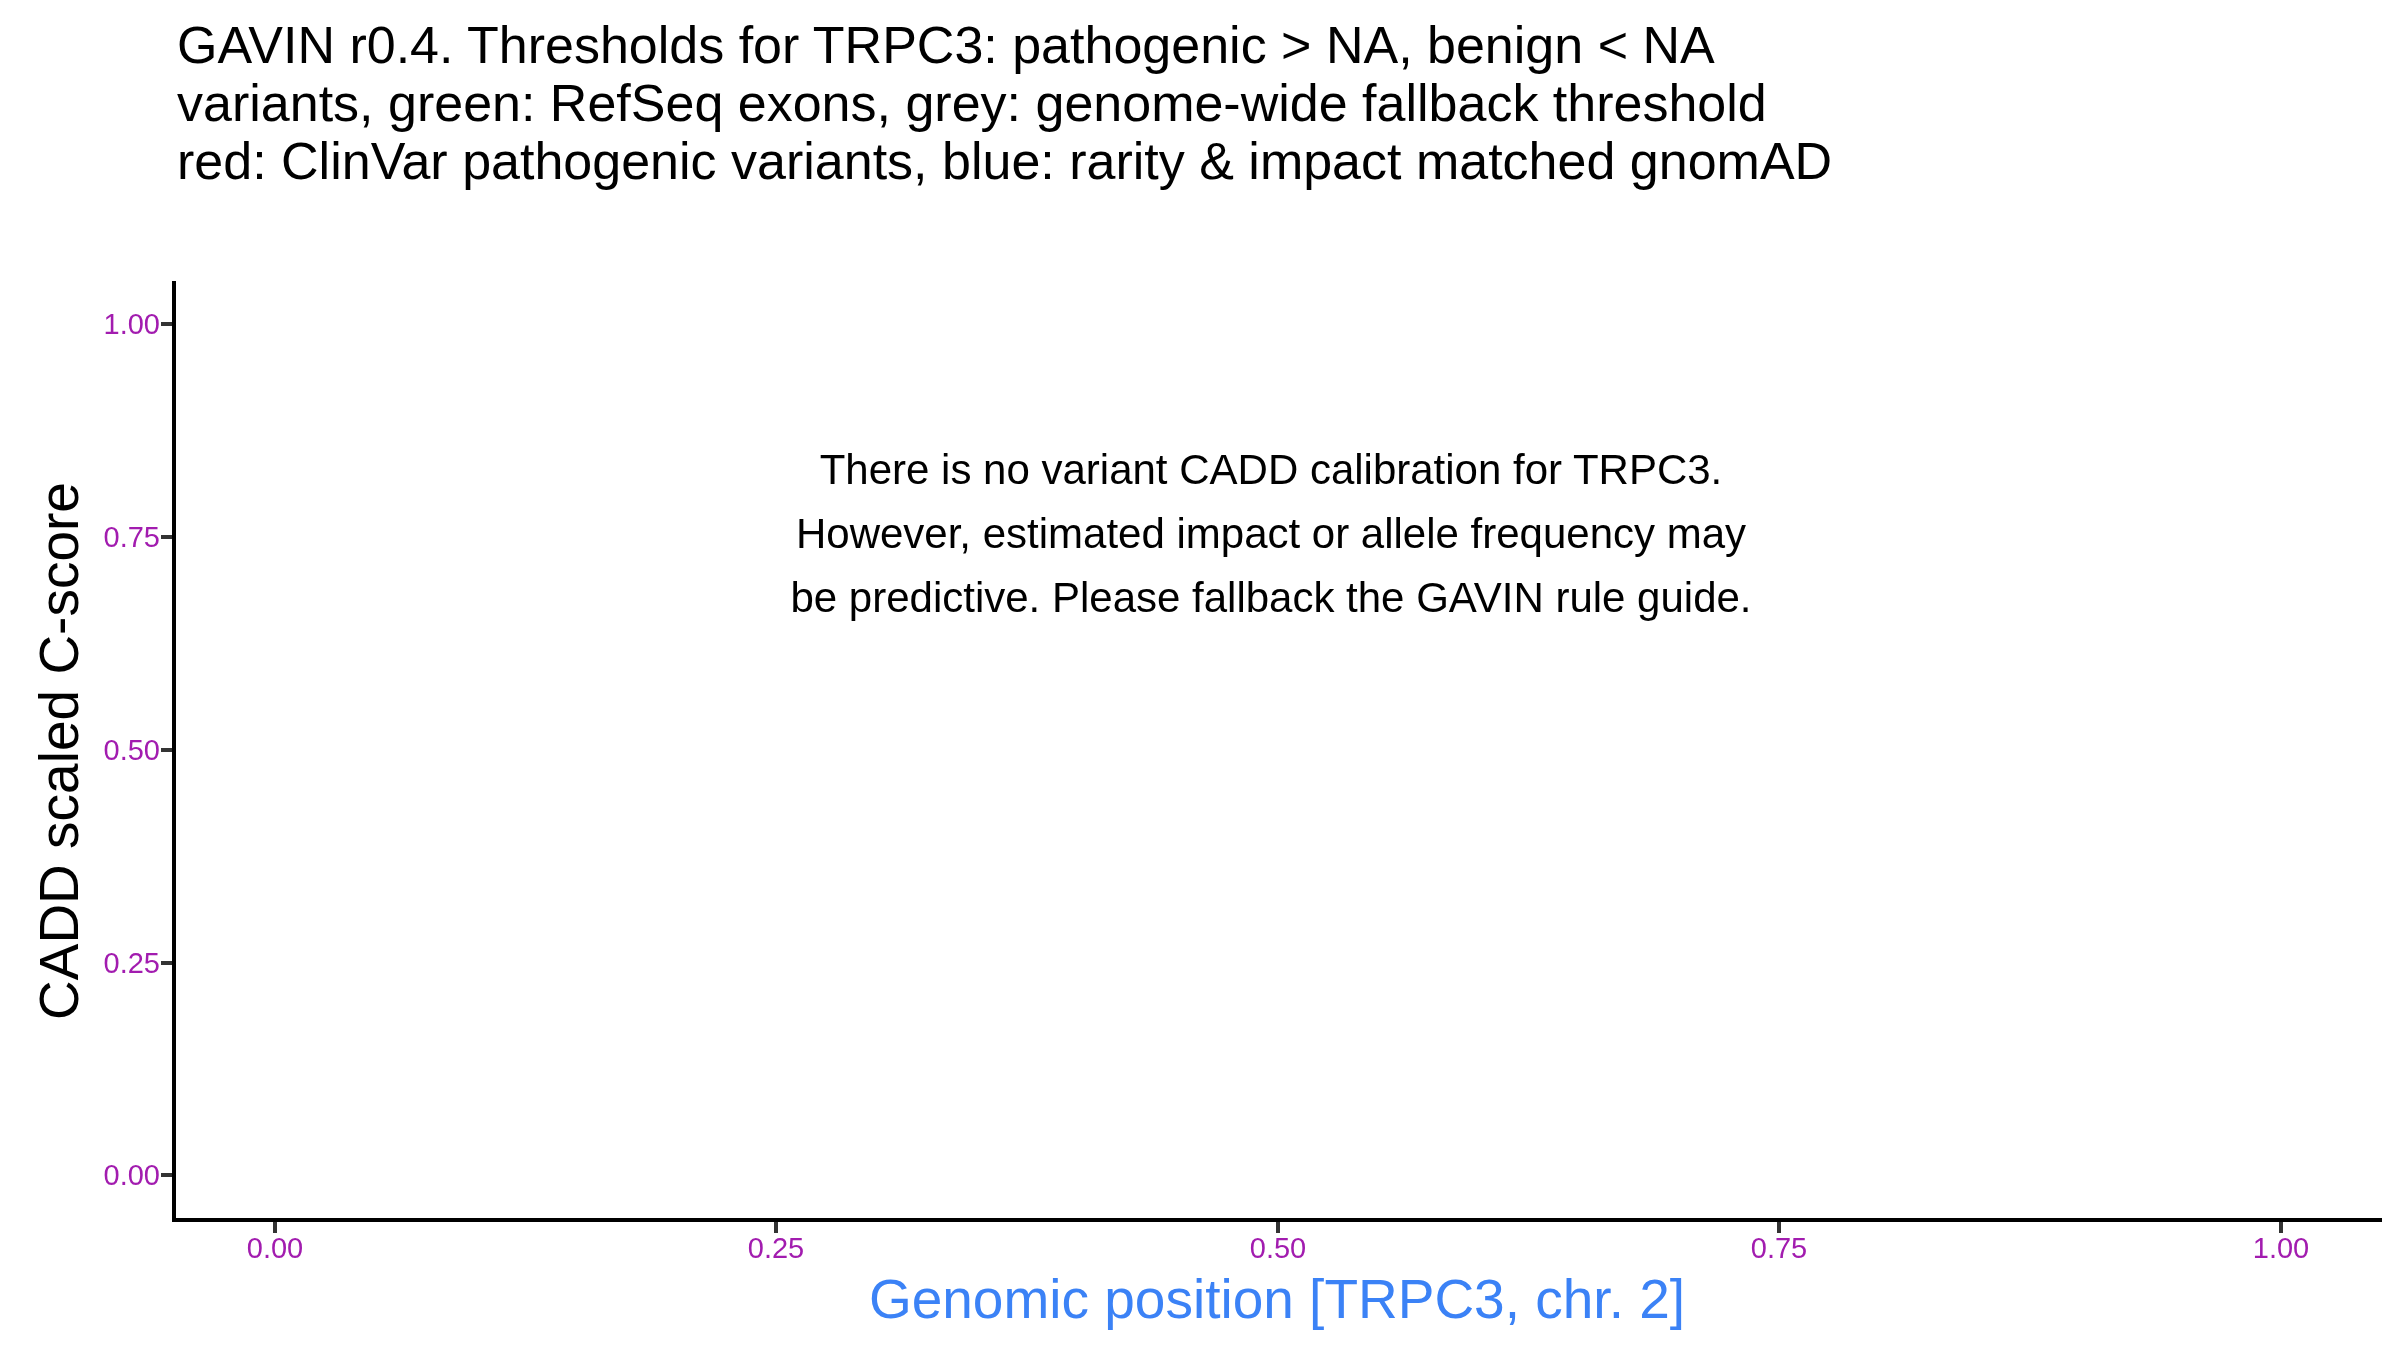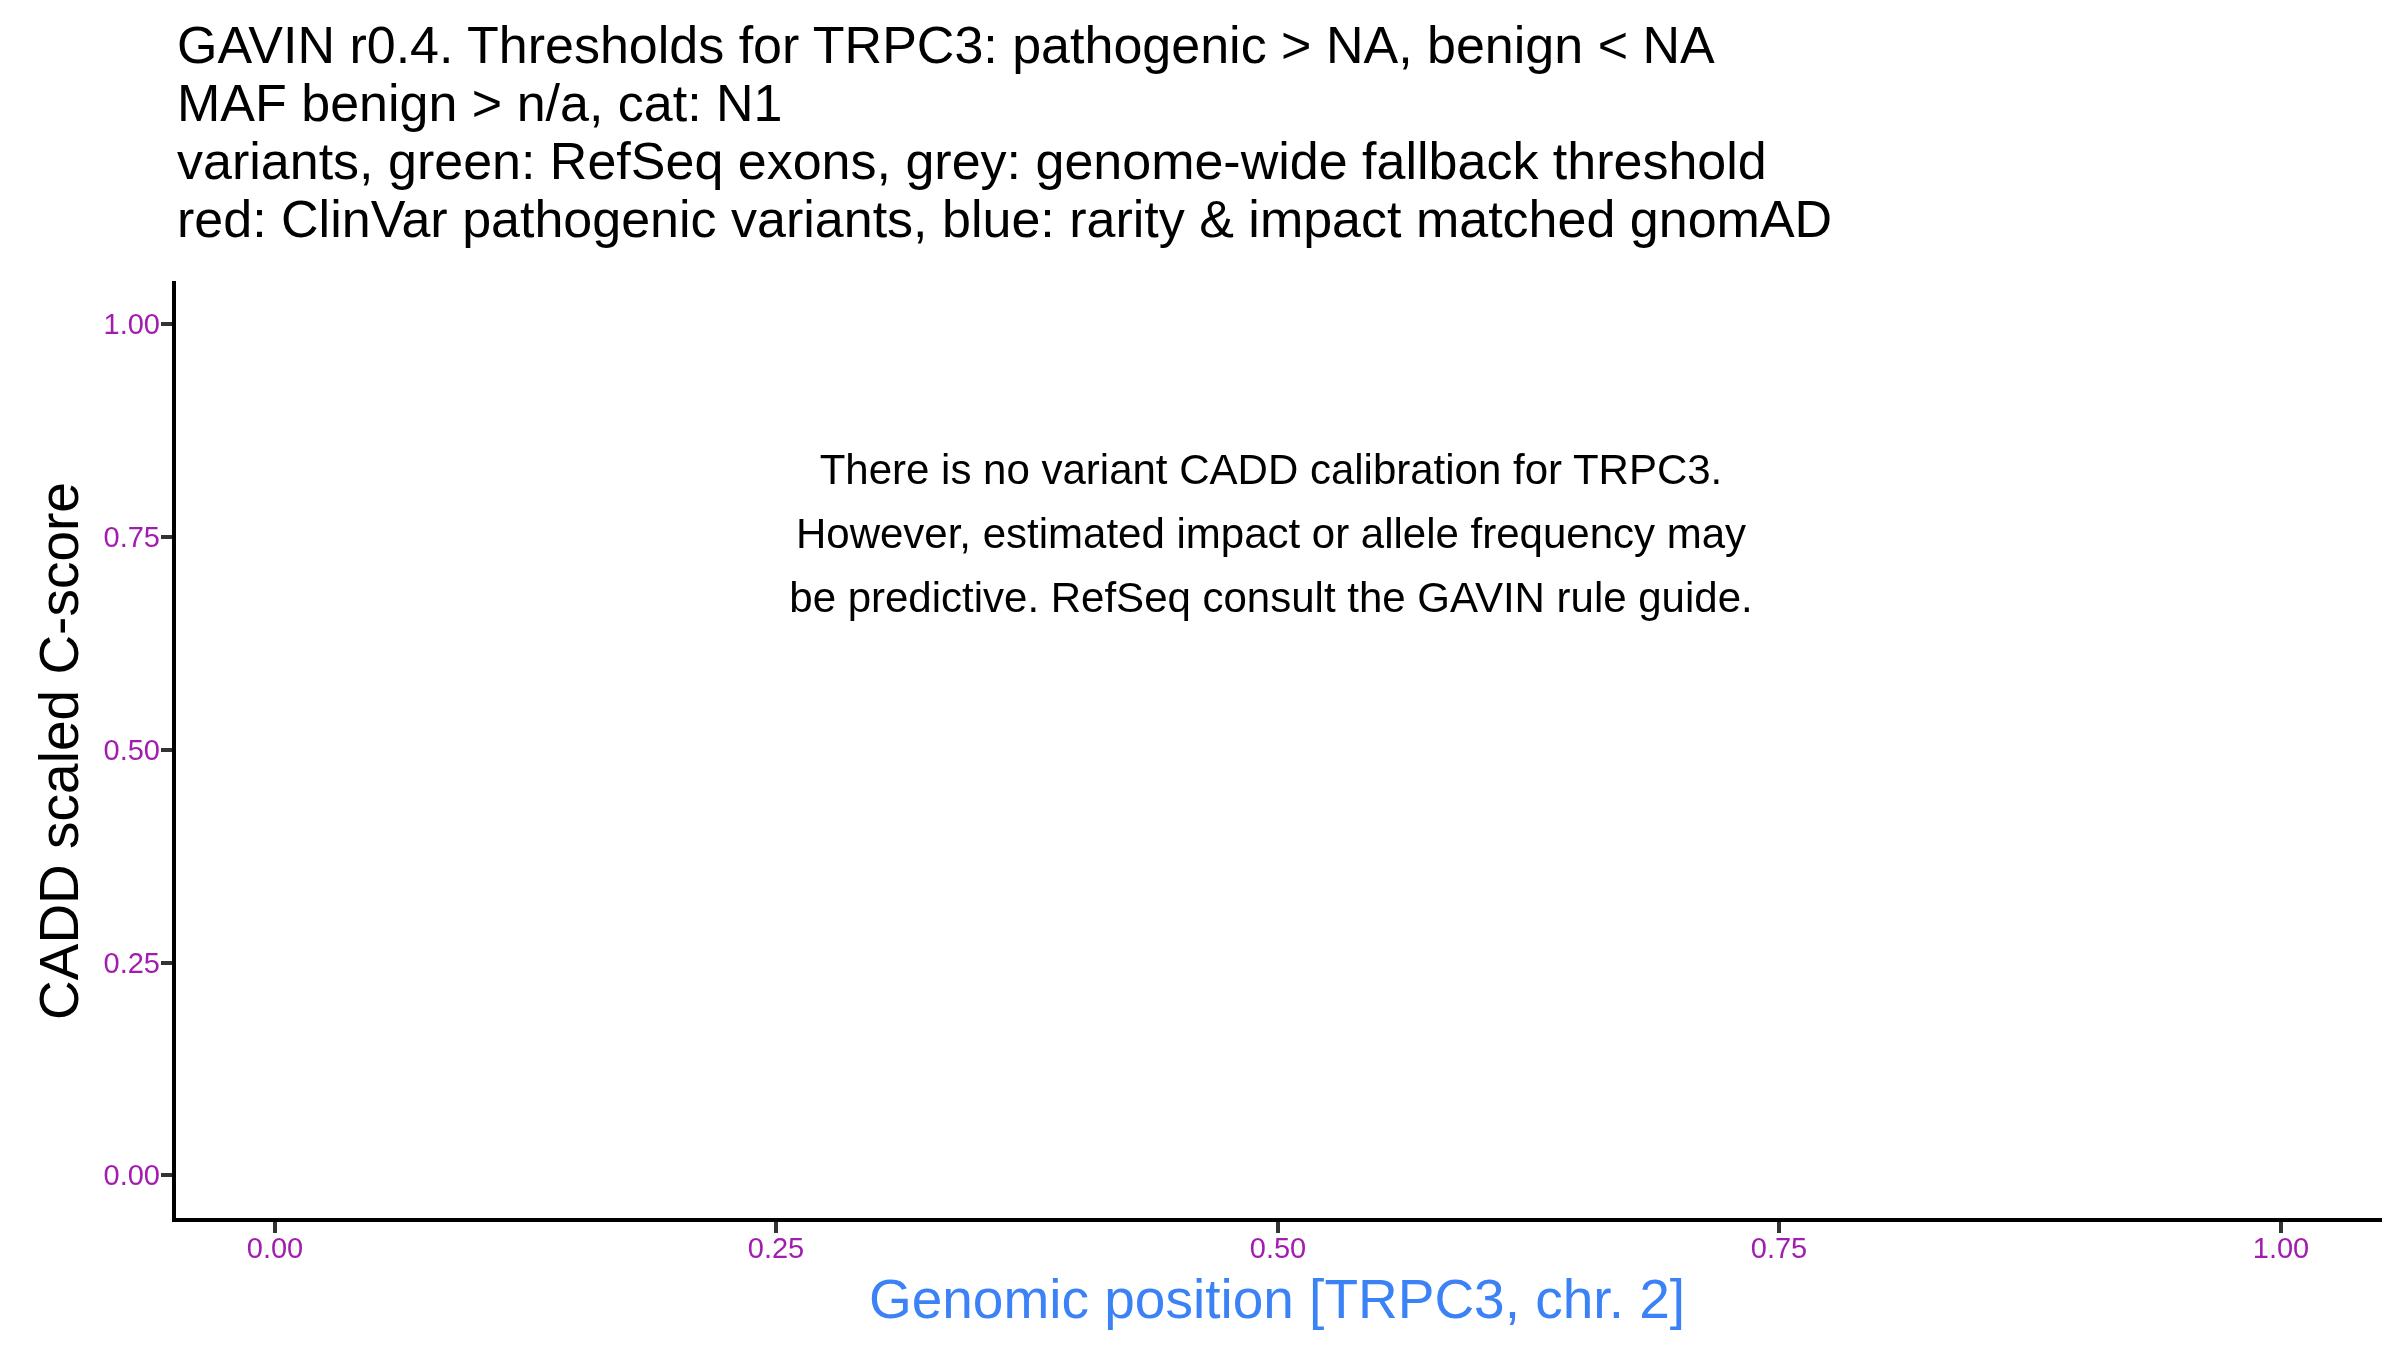--- a/index.html
+++ b/index.html
@@ -53,32 +53,31 @@
     text-align: center;
     font-size: 42px; line-height: 63px;
     color: #000000; white-space: nowrap;
   }
 </style>
 </head>
 <body>
 
 <div class="abs plot-title">
   <div>GAVIN r0.4. Thresholds for TRPC3: pathogenic &gt; NA, benign &lt; NA</div>
-  <div>MAF benign &gt; n/a, cat: N1</div>
   <div>variants, green: RefSeq exons, grey: genome-wide fallback threshold</div>
   <div>red: ClinVar pathogenic variants, blue: rarity &amp; impact matched gnomAD</div>
 </div>
 
 <div class="abs axis-line-y"></div>
 <div class="abs axis-line-x"></div>
 
 <div class="abs annotation">
   <div>There is no variant CADD calibration for TRPC3.</div>
   <div>However, estimated impact or allele frequency may</div>
-  <div>be predictive. RefSeq consult the GAVIN rule guide.</div>
+  <div>be predictive. Please fallback the GAVIN rule guide.</div>
 </div>
 
 <div class="abs tick-x" style="left:270px"></div>
 <div class="abs tick-x" style="left:771px"></div>
 <div class="abs tick-x" style="left:1273px"></div>
 <div class="abs tick-x" style="left:1774px"></div>
 <div class="abs tick-x" style="left:2276px"></div>
 
 <div class="abs tick-label tick-label-x" style="left:212px">0.00</div>
 <div class="abs tick-label tick-label-x" style="left:713px">0.25</div>

